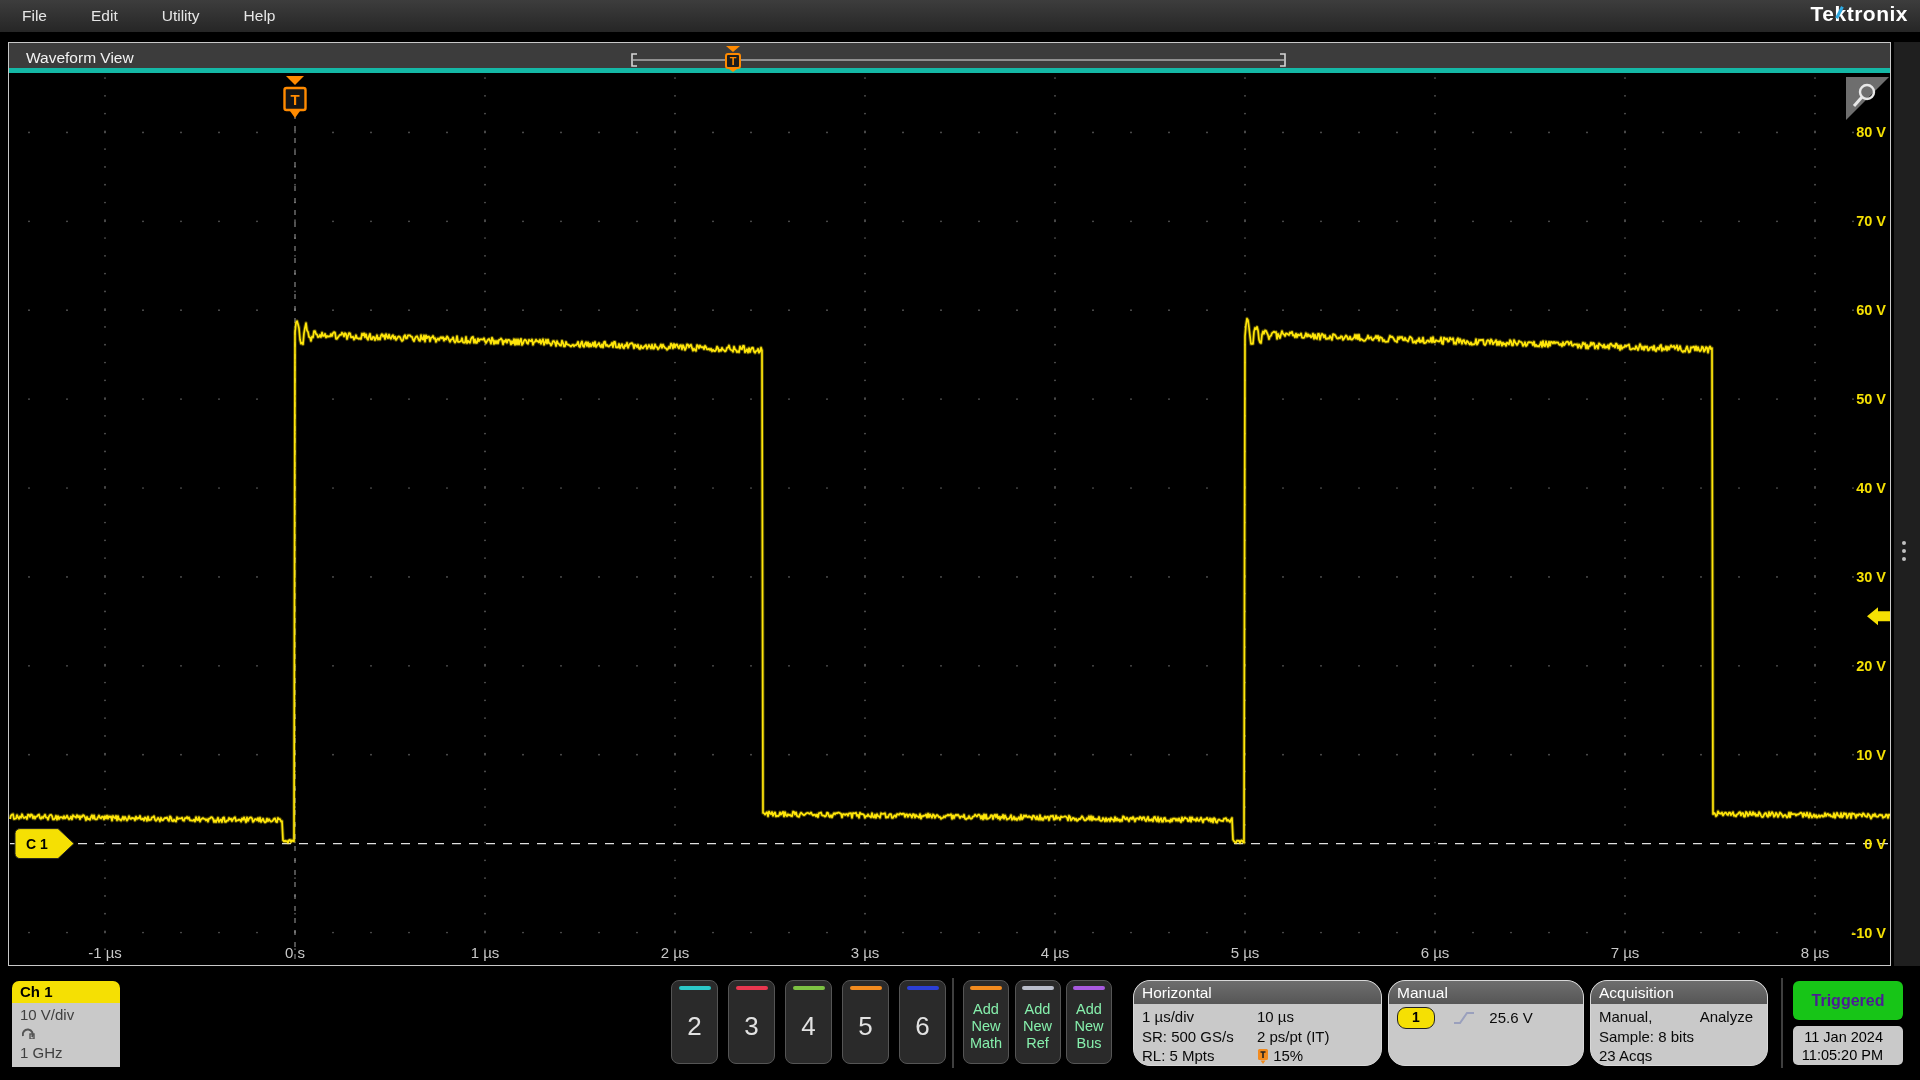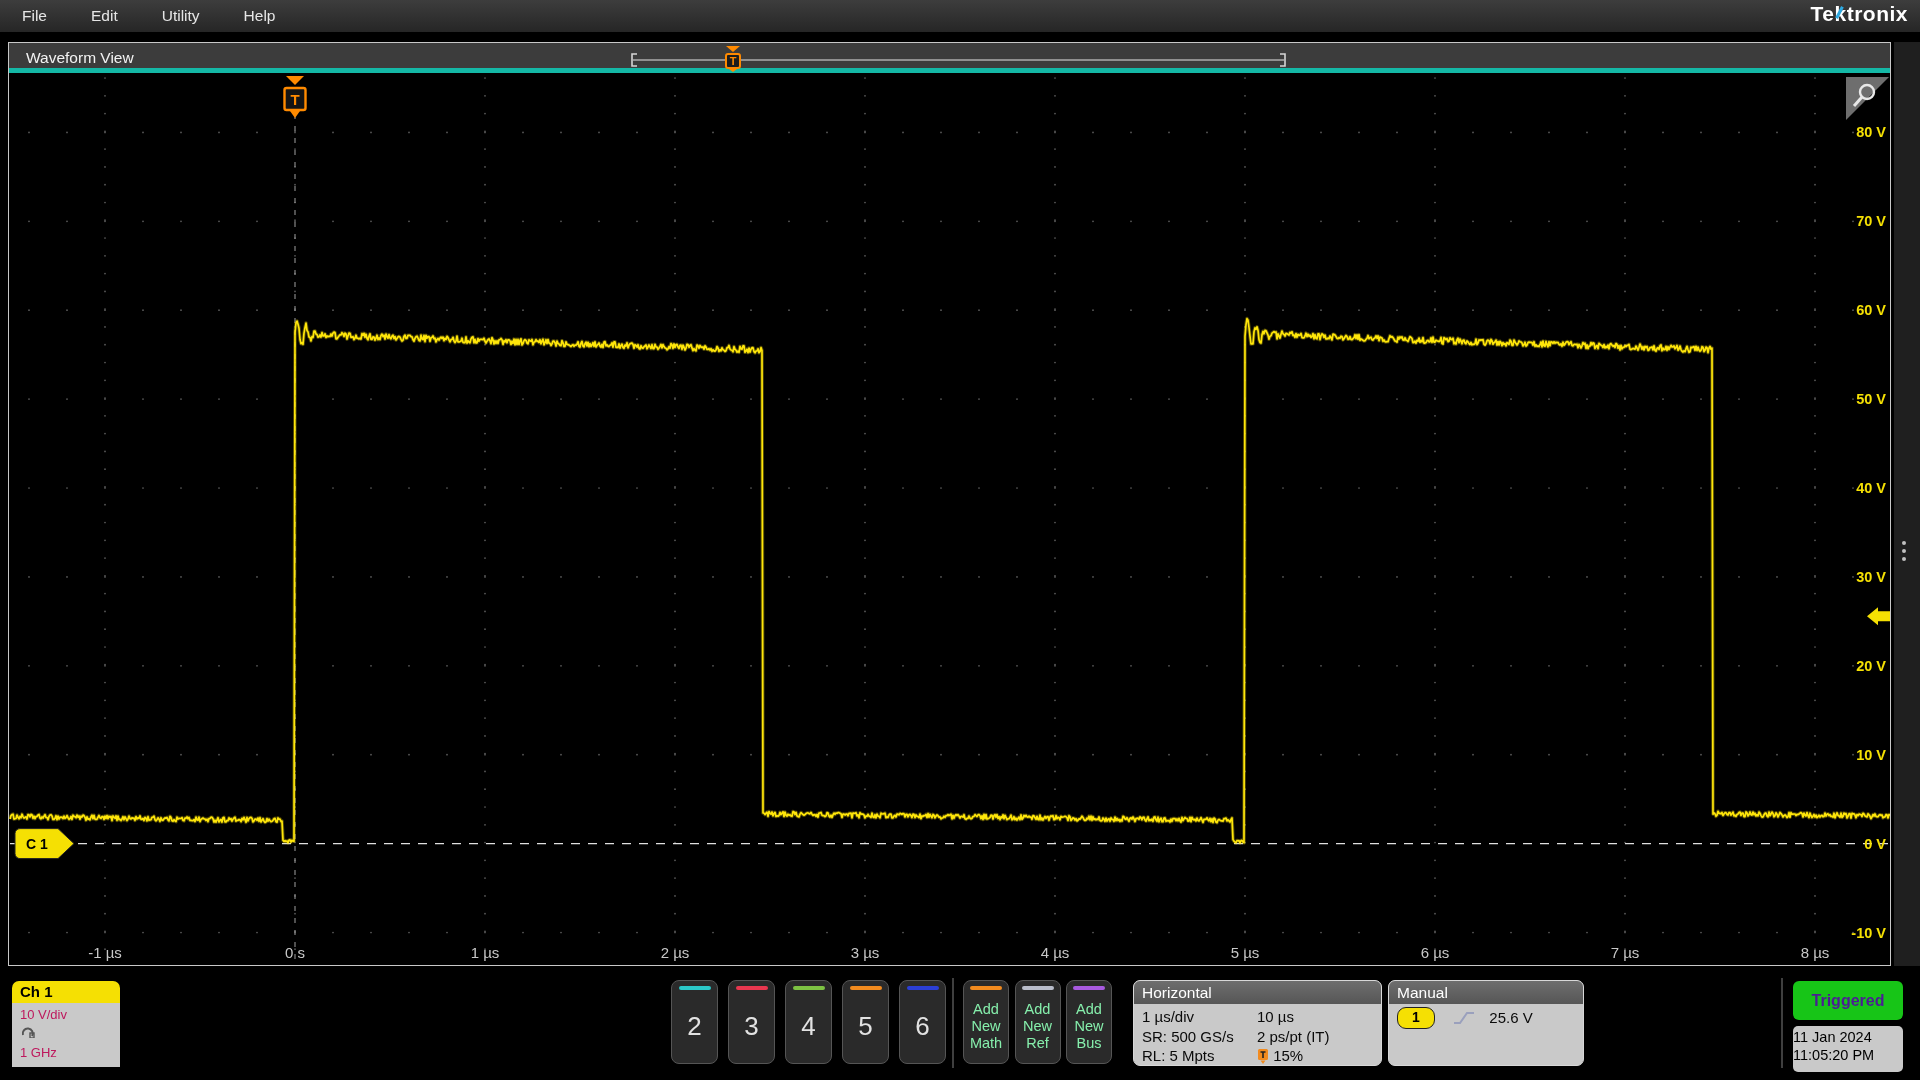--- a/index.html
+++ b/index.html
@@ -27,50 +27,50 @@
   .right-strip{position:absolute;left:1894px;top:42px;width:26px;height:924px;background:#1f1f1f;}
   .handle-svg{position:absolute;left:1896px;top:536px;}
 
   
   .bottombar{position:absolute;left:0;top:970px;width:1920px;height:110px;background:#000;}
   .abs{position:absolute;box-sizing:border-box;}
 
   .ch-badge{left:12px;top:11px;width:108px;height:96px;border-radius:7px;overflow:hidden;cursor:pointer;}
   .ch-badge .hd{height:22px;background:#f5e003;color:#000;font-size:15px;font-weight:700;
                 line-height:22px;padding-left:8px;}
-  .ch-badge .bd{height:62px;background:#c9c9c9;color:#be185d;font-size:13px;padding:2px 0 0 8px;line-height:19px;}
+  .ch-badge .bd{height:62px;background:#c9c9c9;color:#404040;font-size:15px;padding:2px 0 0 8px;line-height:19px;}
 
   .chan-btn{top:10px;width:47px;height:84px;background:#2a2a2a;border:1px solid #555;
             border-radius:8px;display:flex;flex-direction:column;align-items:center;cursor:pointer;}
   .chan-btn .bar{width:32px;height:4px;border-radius:2px;margin-top:5px;}
   .chan-btn .num{flex:1;display:flex;align-items:center;color:#e2e2e2;font-size:26px;}
   .add-btn{top:10px;width:46px;height:84px;background:#2a2a2a;border:1px solid #555;border-radius:8px;
            display:flex;flex-direction:column;align-items:center;cursor:pointer;}
   .add-btn .bar{width:32px;height:4px;border-radius:2px;margin-top:5px;}
   .add-btn .txt{flex:1;display:flex;flex-direction:column;justify-content:center;text-align:center;
                 color:#86efac;font-size:14.5px;line-height:17px;}
   .vdiv{top:8px;width:2px;height:90px;background:#3f3f3f;}
 
-  .info-panel{top:10px;height:86px;background:#c9c9c9;border:1px solid #d8d8d8;border-radius:7px;
+  .info-panel{top:10px;height:86px;background:#c9c9c9;border:1px solid #d8d8d8;border-radius:17px;
               overflow:hidden;cursor:pointer;}
   .info-panel .hd{height:23px;background:linear-gradient(#6e6e6e,#565656);color:#fff;
                   font-size:15.5px;line-height:23px;padding-left:8px;}
   .info-panel .bd{color:#0a0a0a;font-size:15px;padding:3px 0 0 8px;line-height:19.5px;}
   .row2col{display:flex;}
   .row2col .c2{margin-left:auto;margin-right:14px;}
   .hcol2{position:absolute;left:115px;}
   .trig-src{display:inline-block;width:36px;height:20px;background:#f5e003;border:1.5px solid #222;
             border-radius:9px;color:#000;font-size:14px;font-weight:700;text-align:center;line-height:19px;
             vertical-align:middle;}
   .trig-level{display:inline-block;margin-left:14px;vertical-align:middle;}
 
   .triggered{left:1793px;top:11px;width:110px;height:39px;border-radius:6px;
              color:#4c1d95;font-size:16px;font-weight:700;display:flex;align-items:center;justify-content:center;}
-  .datetime{left:1793px;top:56px;width:110px;height:46px;border-radius:5px;background:#c9c9c9;
-            color:#000;font-size:14.5px;line-height:18px;text-align:left;padding:2px 8px 0 0;}
+  .datetime{left:1793px;top:56px;width:110px;height:39px;border-radius:5px;background:#c9c9c9;
+            color:#000;font-size:14.5px;line-height:18px;text-align:right;padding:2px 20px 0 0;}
 </style>
 </head>
 <body>
 
 <div class="menubar">
   <div id="menu-items" style="display:flex">
       <div class="menu-item">File</div>
       <div class="menu-item">Edit</div>
       <div class="menu-item">Utility</div>
       <div class="menu-item">Help</div>
@@ -239,20 +239,31 @@
       <div style="margin-top:0">
         <span class="trig-src">1</span>
         <svg class="trig-level" width="22" height="16" viewBox="0 0 22 16">
           <polyline points="1,13 7,13 14,3 21,3" fill="none" stroke="#9aa0bd" stroke-width="2"></polyline>
         </svg>
         <span style="margin-left:10px;vertical-align:middle">25.6 V</span>
       </div>
     </div>
   </div>
 
+  <div class="abs info-panel" style="left:1590px;width:178px">
+    <div class="hd">Acquisition</div>
+    <div class="bd">
+      <div class="row2col">
+        <span>Manual,</span>
+        <span class="c2">Analyze</span>
+      </div>
+      <div>Sample: 8 bits</div>
+      <div>23 Acqs</div>
+    </div>
+  </div>
 
   <div class="abs vdiv" style="left:1781px"></div>
 
   <div class="abs triggered" id="trig-badge" style="background: rgb(23, 197, 23);">Triggered</div>
   <div class="abs datetime">
     <div>11 Jan 2024</div>
     <div>11:05:20 PM</div>
   </div>
 </div>
 

